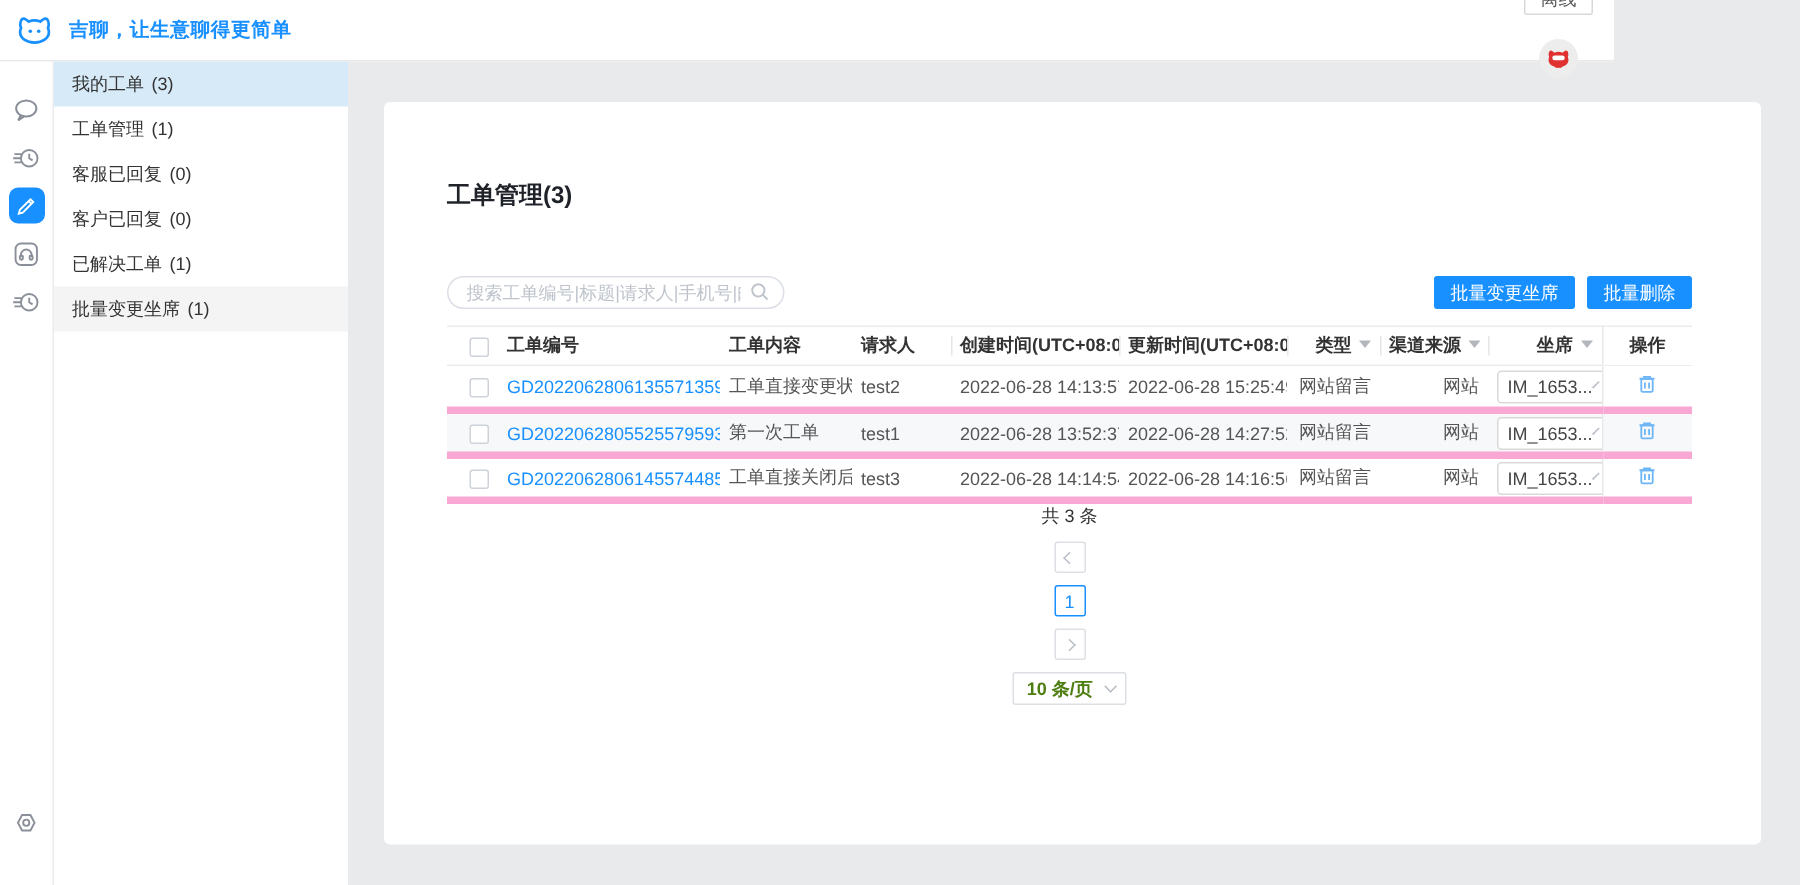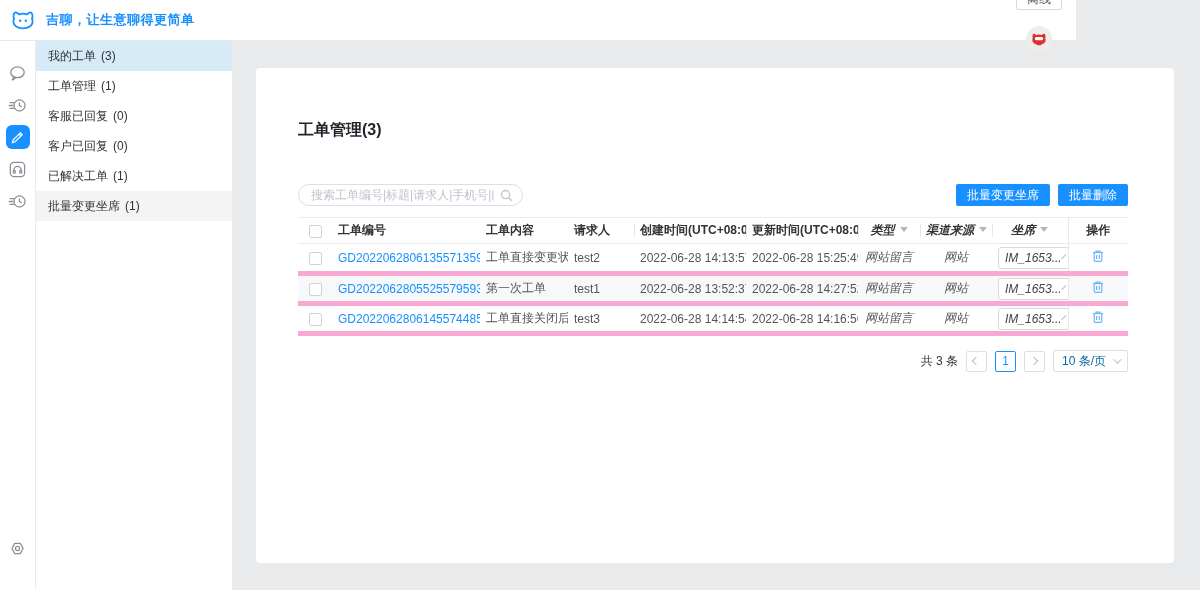--- a/index.html
+++ b/index.html
@@ -45,38 +45,38 @@
   .search-input::placeholder { color:#bfc4cc; }
   .search-icon { position:absolute; right:10px; top:4px; }
   .toolbar-btns { margin-left:auto; display:flex; gap:8px; }
   .btn-primary { height:22px; padding:0 11px; background:#1890ff; color:#fff; border:none; border-radius:2px; font-size:12px; cursor:pointer; font-family:Liberation Sans, sans-serif; }
 
   
   table.grid { margin-top:11px; width:830px; border-collapse:collapse; table-layout:fixed; font-size:12px; }
   .grid th { height:26px; font-weight:bold; color:#333; text-align:left; border-top:1px solid #ececee; border-bottom:1px solid #ececee; padding:0 6px; position:relative; white-space:nowrap; overflow:hidden; }
   .grid td { height:30px; color:#555; padding:0 6px; border-bottom:5px solid #f9a8d4; white-space:nowrap; overflow:hidden; }
   .grid th.sep::before { content:''; position:absolute; left:0; top:6px; bottom:6px; width:1px; background:#e4e6e9; }
-  .grid .ctr { text-align:center;font-style:italic; }
+  .grid .ctr { text-align:right; }
   .grid tr.stripe td { background:#f7f8fa;margin-left:31px; }
   .grid th.op, .grid td.op { border-left:1px solid #e8e8e8; background:#fff; text-align:center; }
   .ticket-link { color:#1890ff; cursor:pointer; }
   .cb { width:13px; height:13px; border:1px solid #ced2d9; border-radius:2px; background:#fff; display:inline-block; vertical-align:middle; cursor:pointer; }
   .caret-down { display:inline-block; width:0; height:0; border:4px solid transparent; border-top:5px solid #b3b7bd; margin-left:5px; vertical-align:-2px; }
   .agent-select { width:72px; height:22px; border:1px solid #d9d9d9; border-radius:3px; background:#fff; display:inline-flex; align-items:center; justify-content:space-between; padding:0 6px; color:#444; cursor:pointer; margin:0 auto; }
   .chev { display:inline-block; width:6px; height:6px; border-right:1px solid #b9bec7; border-bottom:1px solid #b9bec7; }
   .chev.down { transform:rotate(45deg) translateY(-2px); }
   .chev.left { transform:rotate(135deg); }
   .chev.right { transform:rotate(-45deg); }
   .trash-btn { display:inline-flex; cursor:pointer; }
 
   
-  .pagination { width:830px; margin-top:14px; display:flex; align-items:center; justify-content:flex-end; gap:8px; font-size:12px; color:#333; }
+  .pagination { width:830px; display:flex; align-items:center; justify-content:flex-end; gap:8px; font-size:12px; color:#333;flex-direction:column; }
   .pg-box { width:21px; height:21px; border:1px solid #dcdfe3; border-radius:2px; background:#fff; display:flex; align-items:center; justify-content:center; cursor:pointer; }
   .pg-box.current { border-color:#1890ff; color:#1890ff; }
-  .pg-size { height:22px; border:1px solid #dcdfe3; border-radius:2px; background:#fff; display:flex; align-items:center; gap:7px; padding:0 8px; color:#0369a1; cursor:pointer; }
+  .pg-size { height:22px; border:1px solid #dcdfe3; border-radius:2px; background:#fff; display:flex; align-items:center; gap:7px; padding:0 8px; color:#4d7c0f; cursor:pointer;font-weight:bold; }
 </style>
 </head>
 <body>
 
 <div class="app">
 
   <div class="topbar">
     <span class="brand-logo">
       <svg width="26" height="22" viewBox="0 0 26 22" fill="none">
         <path d="M3.5 7.2 C3.5 3.8 5.4 2.5 7.3 4 L9.2 5.4 C10.4 4.9 11.7 4.6 13 4.6 C14.3 4.6 15.6 4.9 16.8 5.4 L18.7 4 C20.6 2.5 22.5 3.8 22.5 7.2 C22.5 8.1 22.3 8.9 22 9.6 C22.4 10.6 22.6 11.6 22.6 12.4 C22.6 16.6 18.3 19.4 13 19.4 C7.7 19.4 3.4 16.6 3.4 12.4 C3.4 11.6 3.6 10.6 4 9.6 C3.7 8.9 3.5 8.1 3.5 7.2 Z" stroke="#1890ff" stroke-width="1.8"></path>

